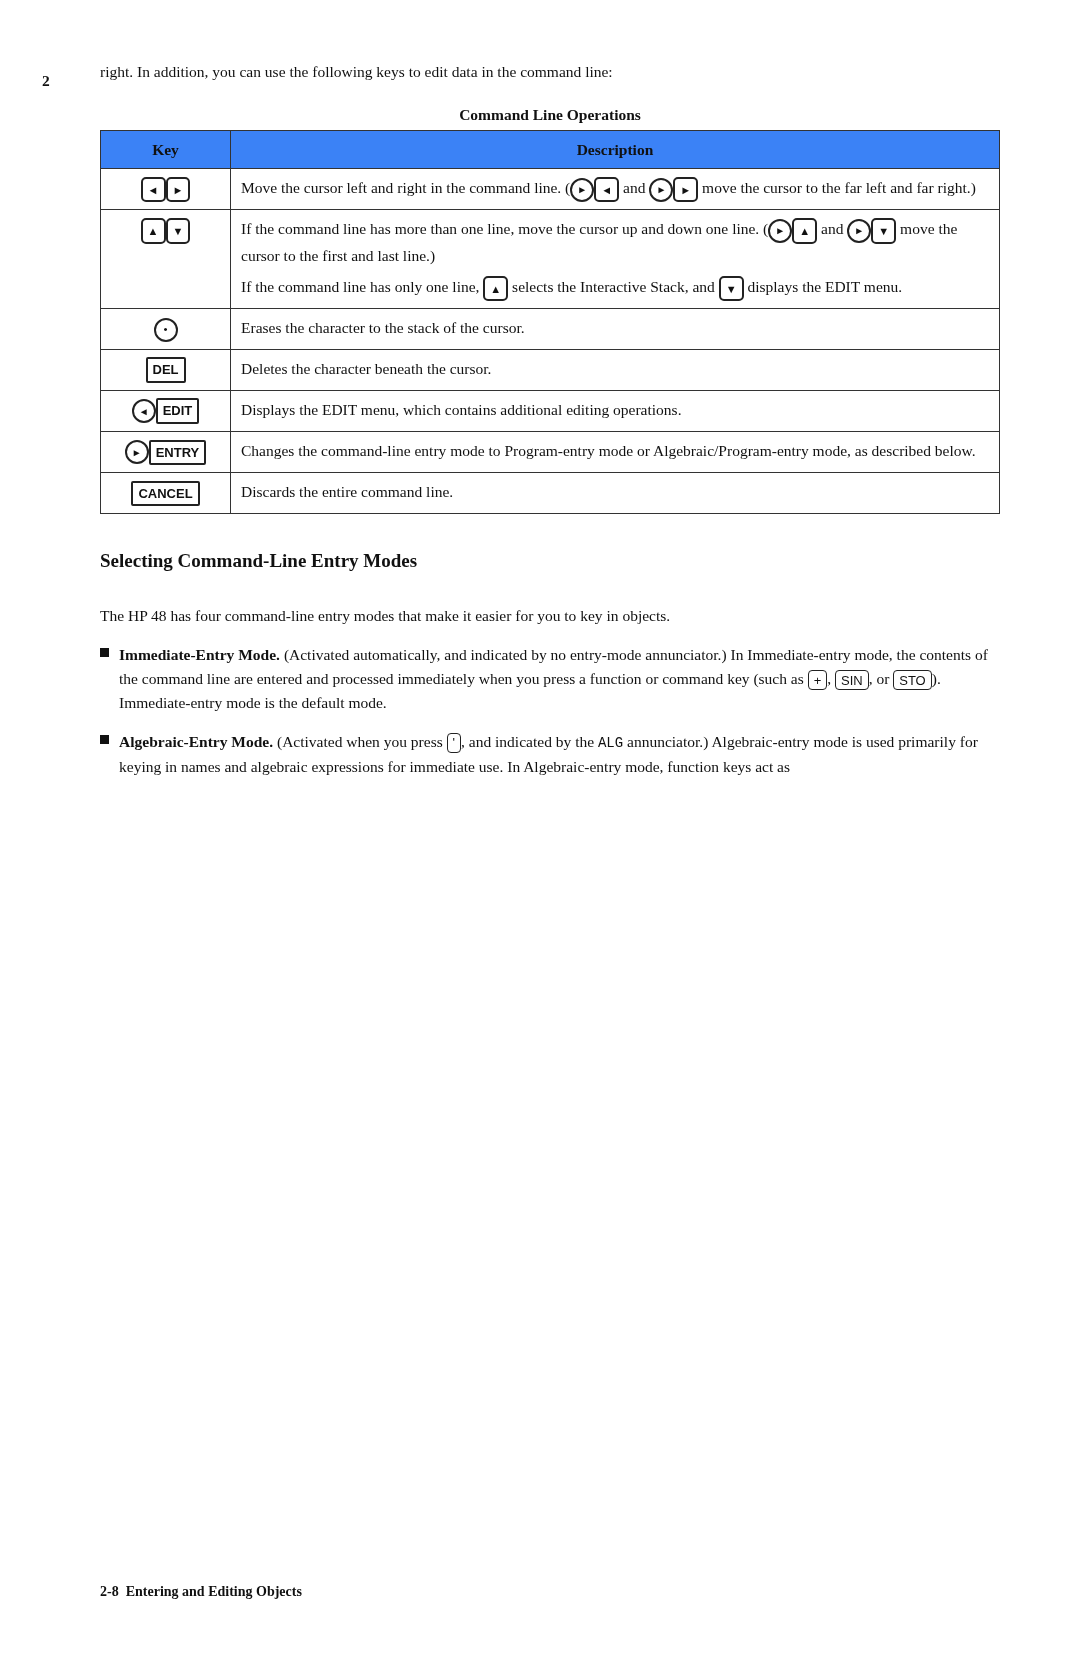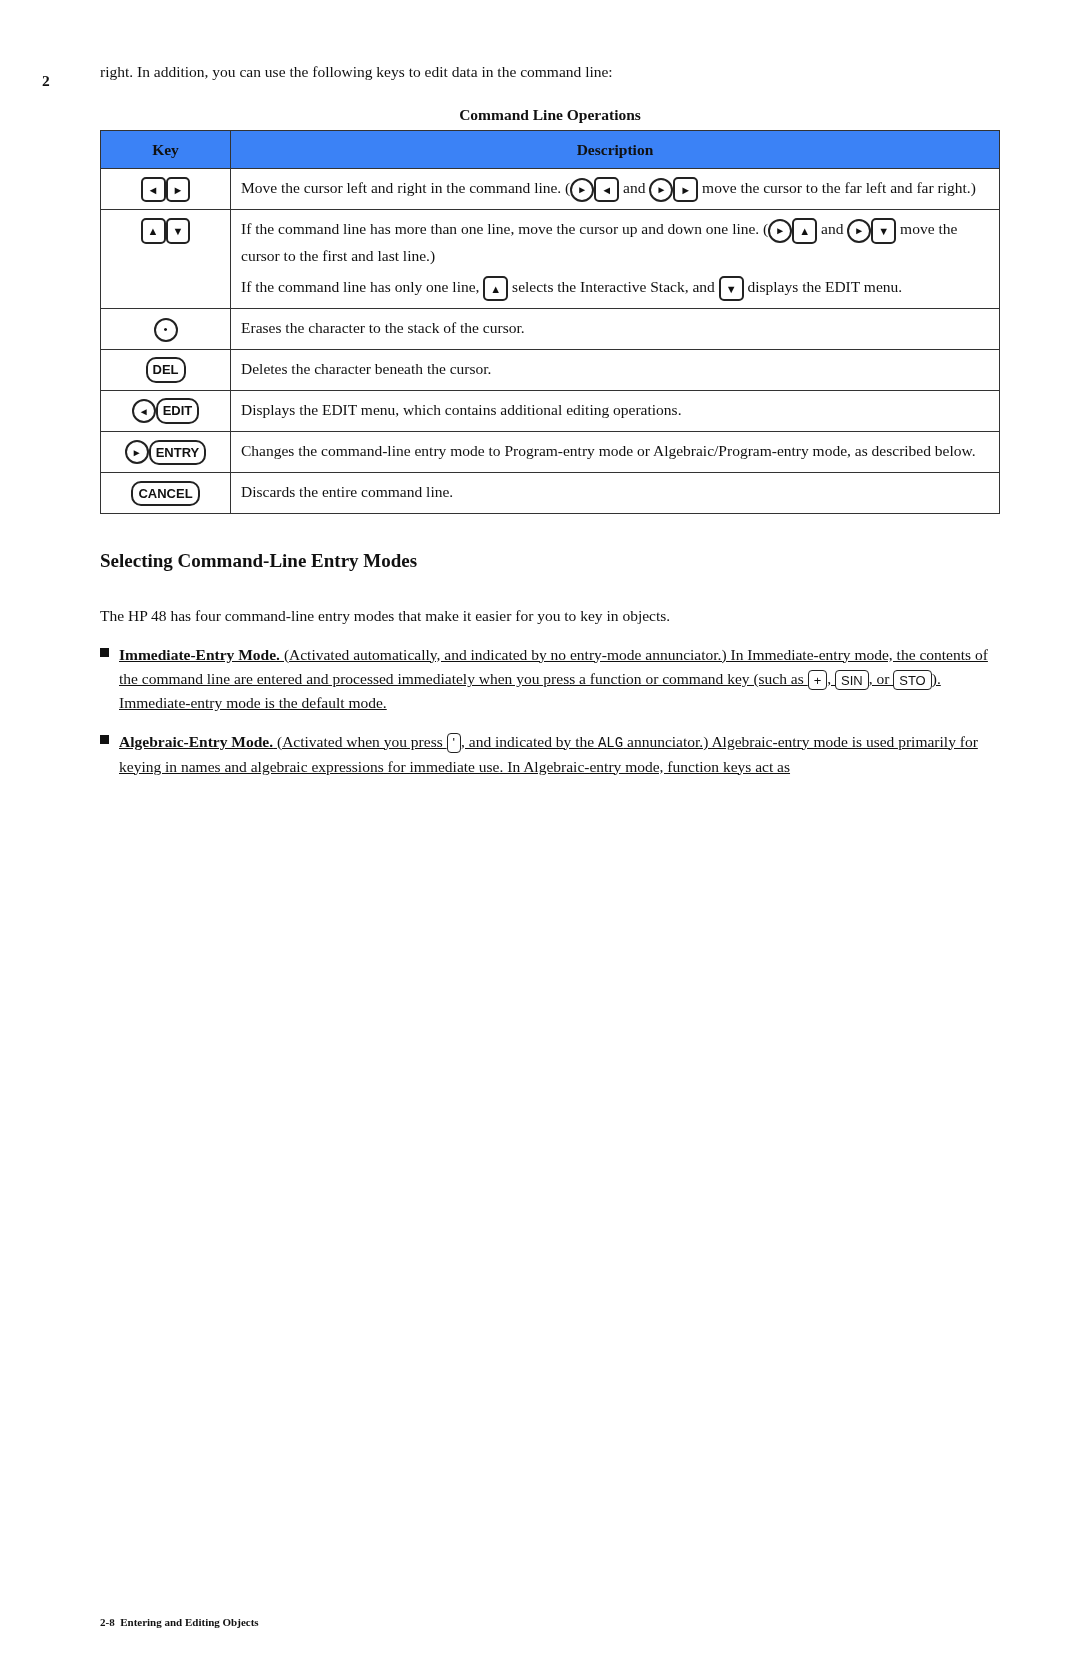--- a/index.html
+++ b/index.html
@@ -159,29 +159,28 @@
       width: 9px;
       height: 9px;
       background: #111;
       margin-top: 5px;
       margin-right: 10px;
       flex-shrink: 0;
     }
 
     .bullet-content {
       flex: 1;
-      text-decoration: underline;
     }
 
     
     .page-footer {
       position: absolute;
-      bottom: 28px;
+      bottom: 56px;
       left: 100px;
-      font-size: 11px;
+      font-size: 14px;
     }
 
     .page-footer strong {
       font-weight: bold;
     }
 
     
     .ikey {
       display: inline-flex;
       align-items: center;
@@ -191,21 +190,21 @@
       padding: 0 5px;
       font-size: 13px;
       font-family: Arial, sans-serif;
       font-weight: normal;
       min-height: 20px;
       vertical-align: middle;
       line-height: 1.2;
     }
 
     .ikey-round {
-      border-radius: 10px;
+      border-radius: 2px;
     }
 
     .mono {
       font-family: "Courier New", monospace;
       font-size: 14px;
     }
   </style>
 </head>
 <body>
 

